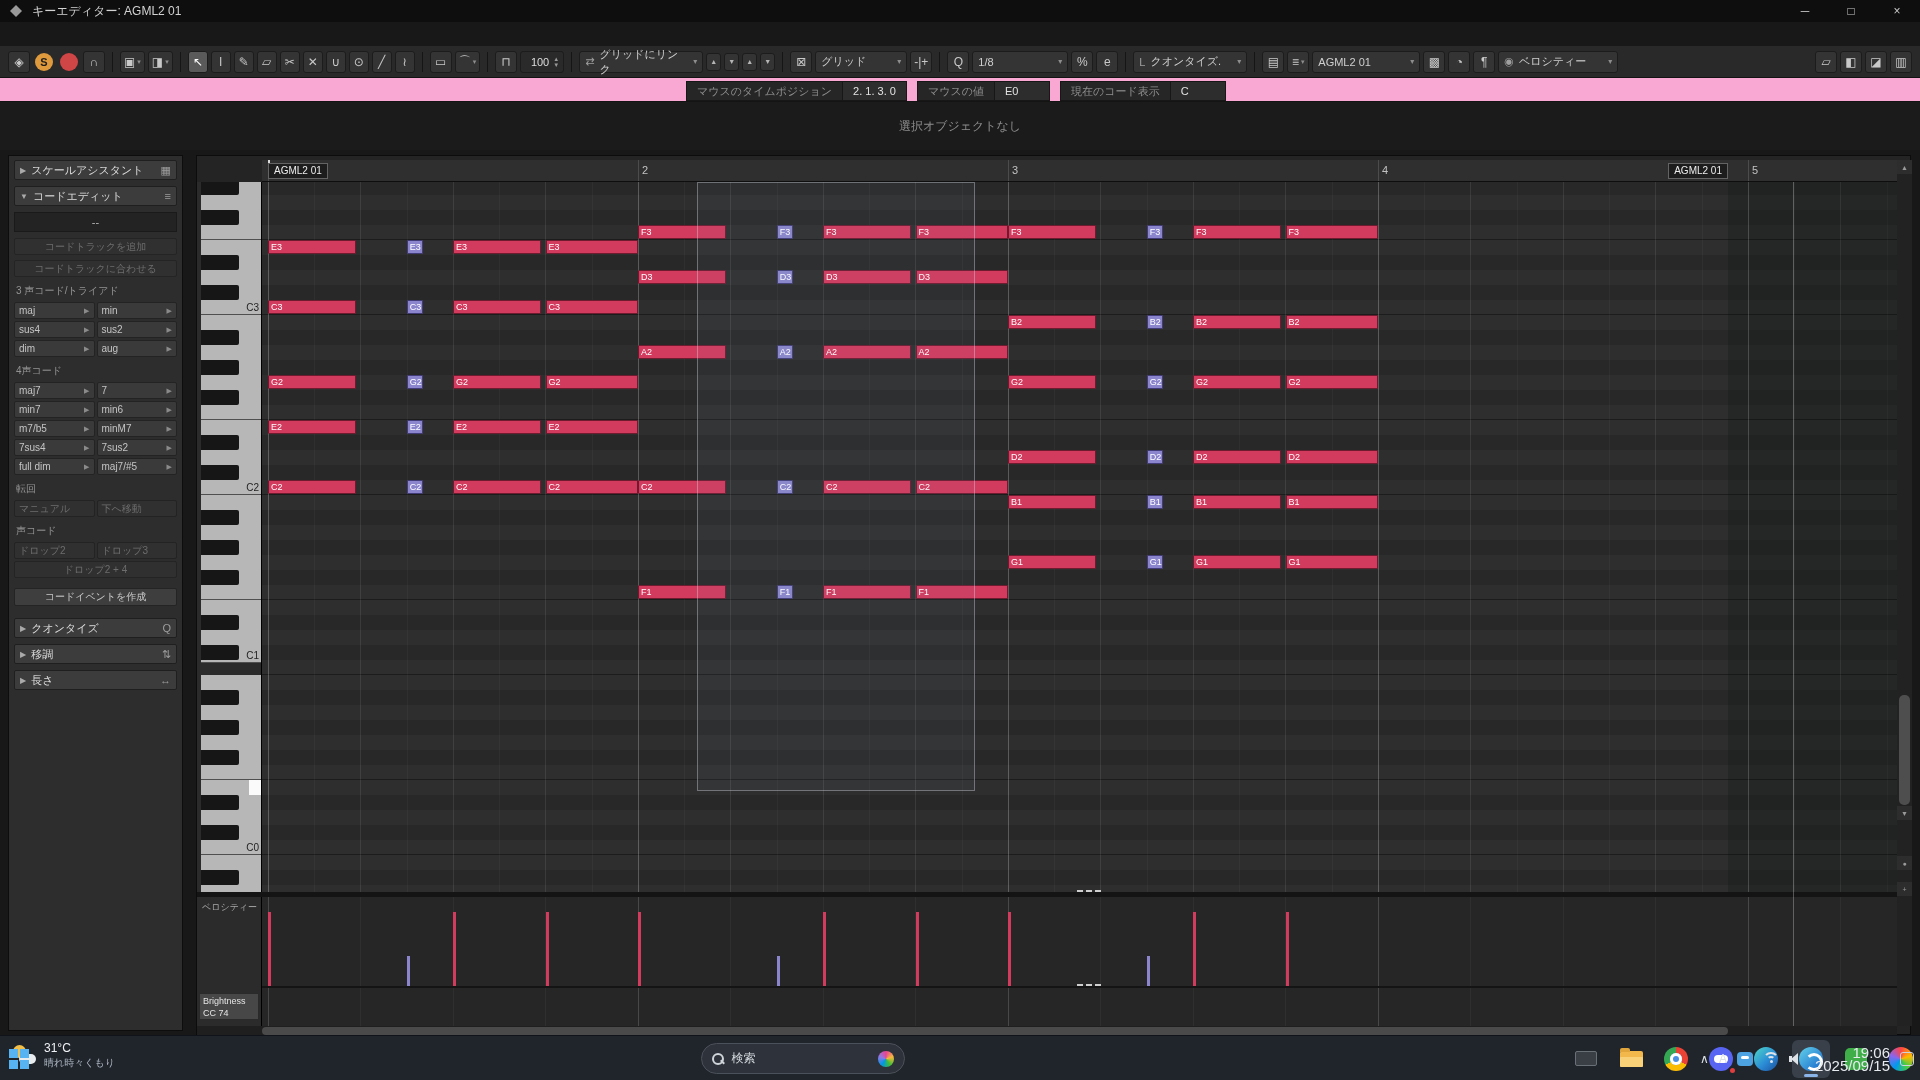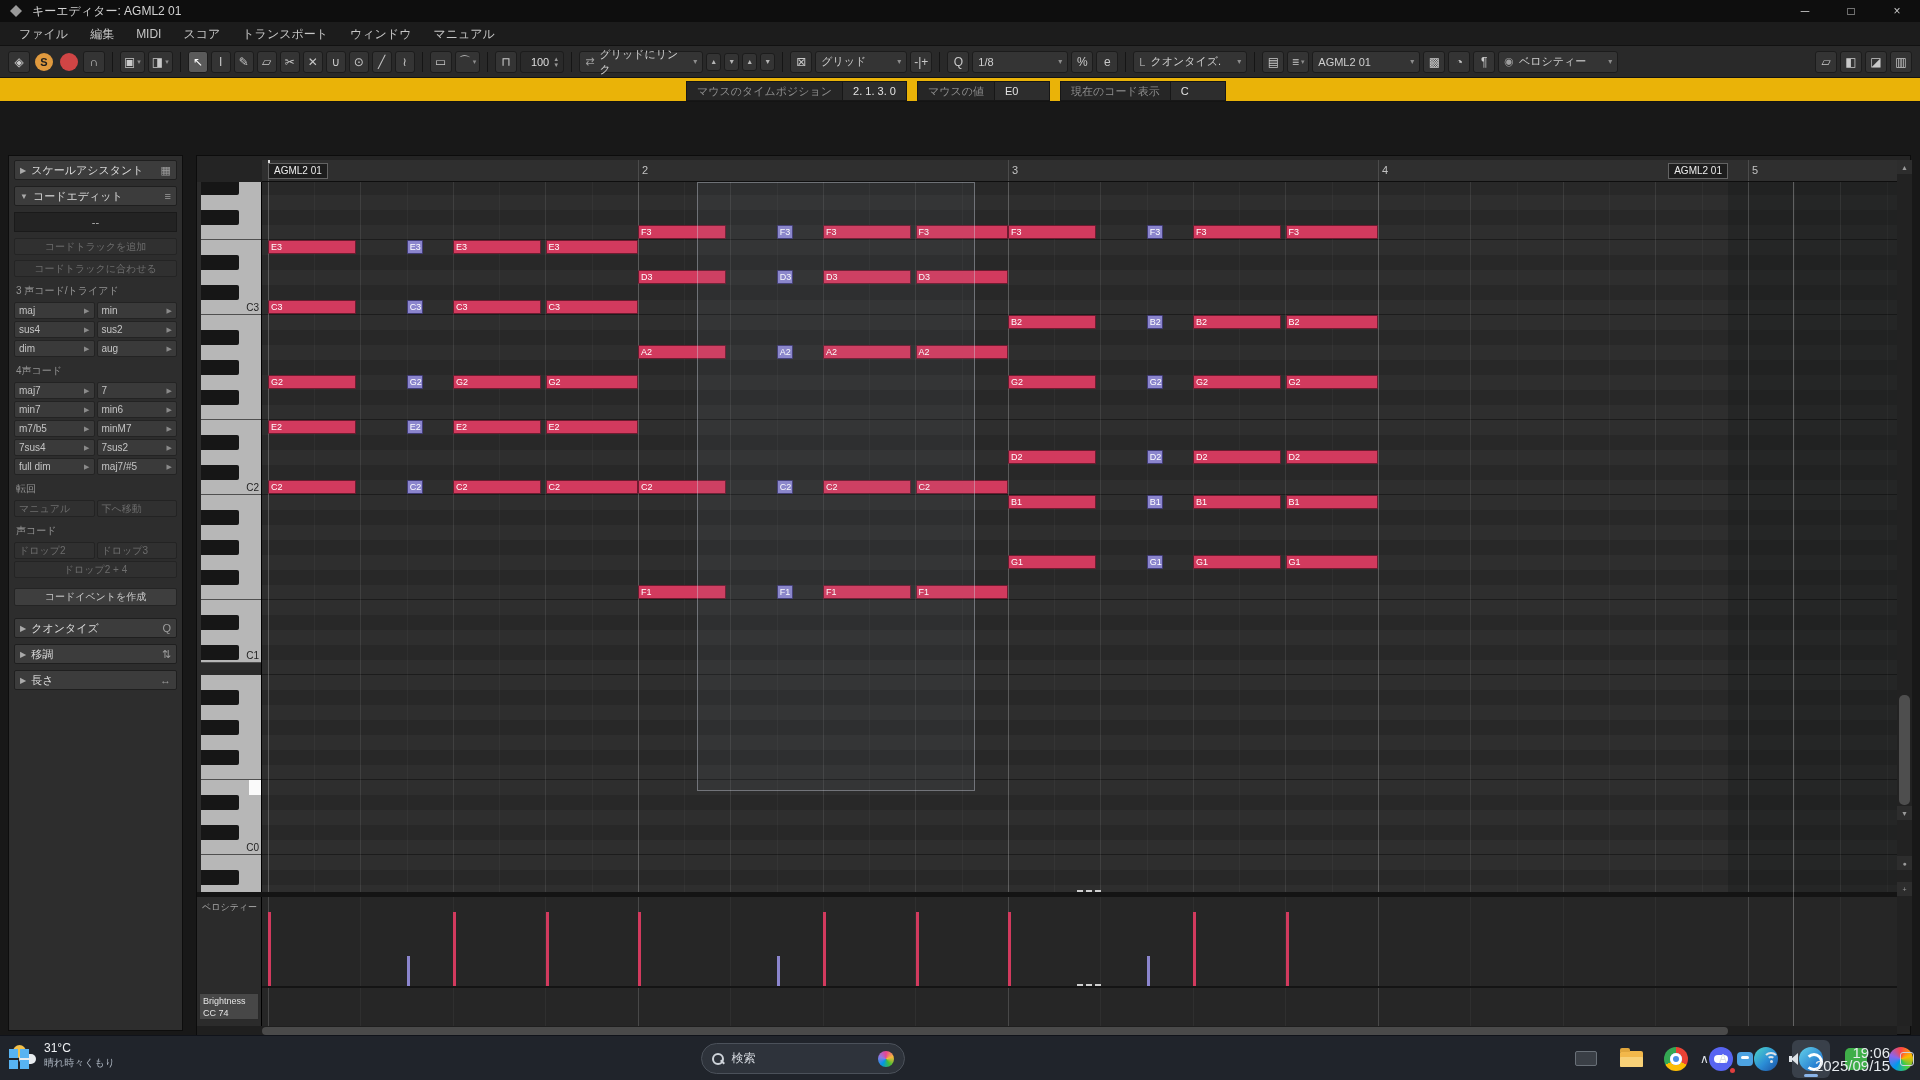--- a/index.html
+++ b/index.html
@@ -28,21 +28,21 @@
 .tb-flex{flex:1}
 .circ{width:18px;height:18px;border-radius:50%;display:flex;align-items:center;justify-content:center;font-size:11px;font-weight:bold;color:#1d1d1d;flex:none;margin:0 2px}
 .dd{height:22px;background:#343434;border:1px solid #1c1c1c;border-radius:3px;display:flex;align-items:center;font-size:11px;color:#cfcfcf;padding:0 5px;gap:5px;flex:none}
 .dd .ddg{color:#9f9f9f;font-size:11px}
 .dd .caret{margin-left:auto;font-size:8px;color:#8e8e8e}
 .spin{height:22px;background:#2a2a2a;border:1px solid #1c1c1c;border-radius:3px;display:flex;align-items:center;padding:0 4px;gap:4px;flex:none}
 .spin .val{font-size:11px;color:#ddd;min-width:24px;text-align:right}
 .spin .arr{display:flex;flex-direction:column;font-size:6px;color:#999;line-height:6px}
 
 
-.infobar{position:absolute;left:0;top:78px;width:100%;height:24px;background:#eab308;border-bottom:1px solid #141414}
+.infobar{position:absolute;left:0;top:78px;width:100%;height:24px;background:#f9a8d4;border-bottom:1px solid #141414}
 .info-wrap{position:absolute;left:686px;top:3px;display:flex;gap:10px}
 .if{display:flex}
 .if .il{background:#262626;color:#8f8f8f;font-size:11px;line-height:18px;padding:0 10px;border:1px solid #171717;border-right:none}
 .if .iv{background:#2d2d2d;color:#e2e2e2;font-size:11px;line-height:18px;padding:0 10px;min-width:56px;border:1px solid #171717}
 
 
 .statusbar{position:absolute;left:0;top:102px;width:100%;height:48px;background:#1b1b1b;display:flex;align-items:center;justify-content:center}
 .statusbar span{font-size:12px;color:#8e8e8e}
 
 
@@ -168,29 +168,20 @@
   <div class="titlebar">
     <div class="app-ico"></div>
     <div class="tb-title">キーエディター: AGML2 01</div>
     <div class="win-controls">
       <div class="win-btn">─</div>
       <div class="win-btn">□</div>
       <div class="win-btn">×</div>
     </div>
   </div>
 
-  <div class="menubar">
-      <div class="menu-item">ファイル</div>
-      <div class="menu-item">編集</div>
-      <div class="menu-item">MIDI</div>
-      <div class="menu-item">スコア</div>
-      <div class="menu-item">トランスポート</div>
-      <div class="menu-item">ウィンドウ</div>
-      <div class="menu-item">マニュアル</div>
-    </div>
 
   <div class="toolbar">
       <div class="tbi">◈</div>
       <div class="circ" style="background: rgb(224, 154, 62);">S</div>
       <div class="circ" style="background: rgb(208, 69, 69);"></div>
       <div class="tbi">∩</div>
       <div class="tb-sep"></div>
       <div class="tbi">▣<span class="caret" style="font-size: 7px; color: rgb(142, 142, 142); margin-left: 2px;">▾</span></div>
       <div class="tbi">◨<span class="caret" style="font-size: 7px; color: rgb(142, 142, 142); margin-left: 2px;">▾</span></div>
       <div class="tb-sep"></div>
@@ -276,20 +267,23 @@
           <span class="il">マウスの値</span>
           <span class="iv">E0</span>
         </div>
         <div class="if">
           <span class="il">現在のコード表示</span>
           <span class="iv">C</span>
         </div>
       </div>
   </div>
 
+  <div class="statusbar">
+    <span>選択オブジェクトなし</span>
+  </div>
 
   <div class="inspector">
     <div class="insp-header">
       <span class="tri">▶</span>
       <span class="t">スケールアシスタント</span>
       <span class="hicon">▦</span>
     </div>
     <div class="insp-header">
       <span class="tri">▼</span>
       <span class="t">コードエディット</span>

